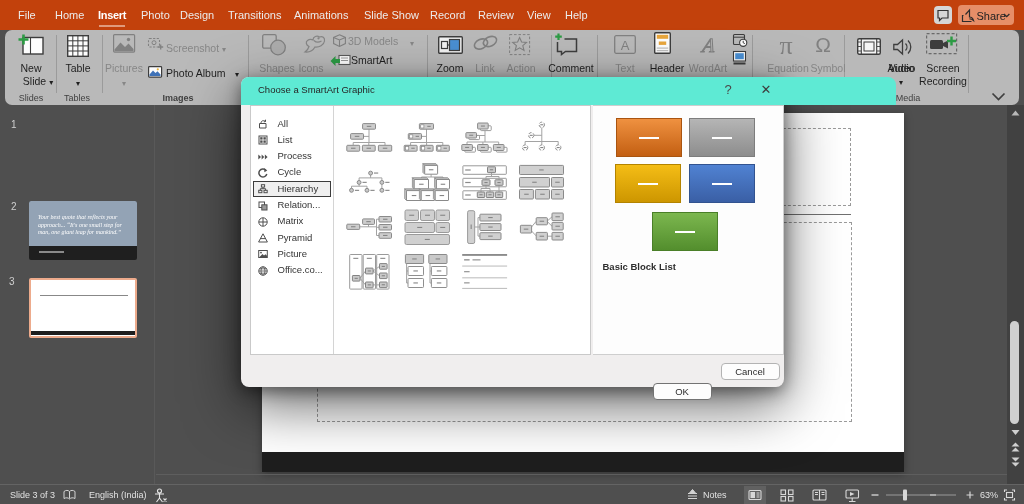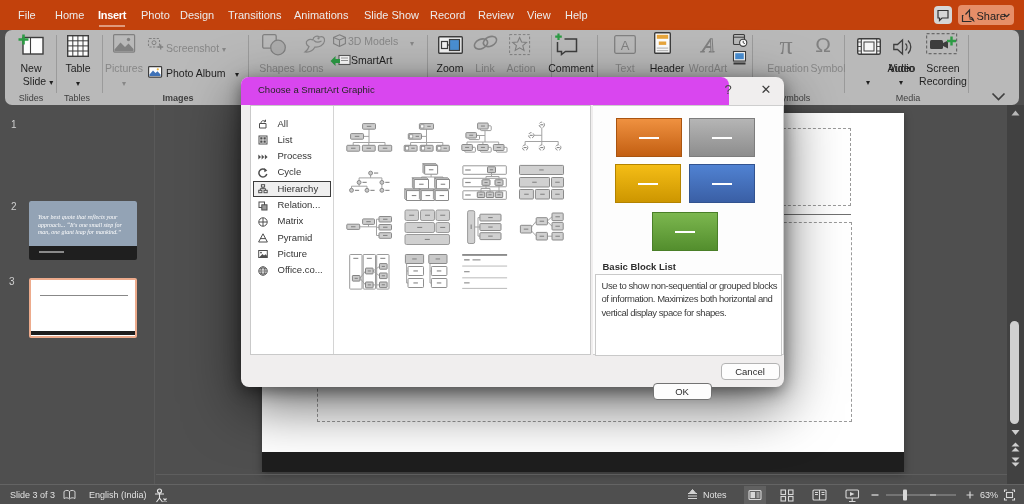--- a/index.html
+++ b/index.html
@@ -31,21 +31,21 @@
 #slideblack { position:absolute; left:0; top:339px; width:642px; height:20px; background:#1e1e1e; }
 .dashed { position:absolute; border:1px dashed #9a9a9a; }
 #vscroll { position:absolute; left:1007px; top:105px; width:17px; height:379px; background:#414141; }
 
 
 #statusbar { position:absolute; left:0; top:484px; width:1024px; height:20px; background:#4f4f4f; border-top:1px solid #646464; color:#e2e2e2; font-size:9px; }
 .sitem { position:absolute; top:0; height:20px; line-height:20px; white-space:nowrap; }
 
 
 #dlg { position:absolute; left:241px; top:77px; width:543px; height:310px; background:#f0eeee; border-radius:8px; box-shadow:0 18px 55px rgba(0,0,0,0.6), 0 4px 16px rgba(0,0,0,0.45); }
-#dlgtitle { position:absolute; left:0; top:0; width:488px; height:28px; background:#d946ef; border-radius:8px 8px 0 0; }
+#dlgtitle { position:absolute; left:0; top:0; width:655px; height:28px; background:#5eead4; border-radius:8px 8px 0 0; }
 #dlgtitle span { position:absolute; left:17px; top:7px; font-size:9.5px; color:#262626; }
 #whitebox { position:absolute; left:8.5px; top:28px; width:341px; height:250px; background:#fff; border:1px solid #c9c9c9; }
 .cat { position:absolute; left:3px; width:77px; height:16.3px; font-size:9.5px; color:#333; }
 .cat .cic { position:absolute; left:4.5px; top:3.5px; width:10px; height:10px; }
 .cat .ctx { position:absolute; left:24px; top:2px; }
 #catsel { position:absolute; left:2px; top:74.6px; width:78px; height:16.3px; background:#efefef; border:1.5px solid #3c3c3c; }
 #preview { position:absolute; left:353.5px; top:28px; width:187px; height:250px; }
 .blk { position:absolute; width:66px; height:39px; border:1px solid; }
 .blk i { position:absolute; left:50%; top:50%; width:20px; height:2.5px; margin-left:-10px; margin-top:-1px; background:#fff; }
 #descbox { position:absolute; left:353.5px; top:196.5px; width:187px; height:82px; background:#fff; border:1px solid #c9c9c9; font-size:9.5px; letter-spacing:-0.45px; color:#3d3d3d; line-height:13.5px; padding:4px 6px; }
@@ -691,22 +691,17 @@
           <i></i>
         </div>
       <div class="blk" style="left:94px; top:59px; background:linear-gradient(#5082d2,#3a5fa5); border-color:#32538f;">
           <i></i>
         </div>
       <div class="blk" style="left:57.5px; top:107px; background:linear-gradient(#7cb74f,#538e2d); border-color:#4a7f28;">
           <i></i>
         </div>
       <div style="position:absolute; left:8px; top:156px; font-size:9.5px; font-weight:bold; color:#2e2e2e;">Basic Block List</div>
     </div>
-    <div id="descbox">
-        <div style="white-space:nowrap;">Use to show non-sequential or grouped blocks</div>
-        <div style="white-space:nowrap;">of information. Maximizes both horizontal and</div>
-        <div style="white-space:nowrap;">vertical display space for shapes.</div>
-      </div>
     <div class="dbtn" style="left:411.5px; border:1px solid #737373;margin-top:20px;">OK</div>
     <div class="dbtn" style="left:479.5px; border:1px solid #b3b3b3;">Cancel</div>
   </div>
 
 </div>
 
 </body></html>

